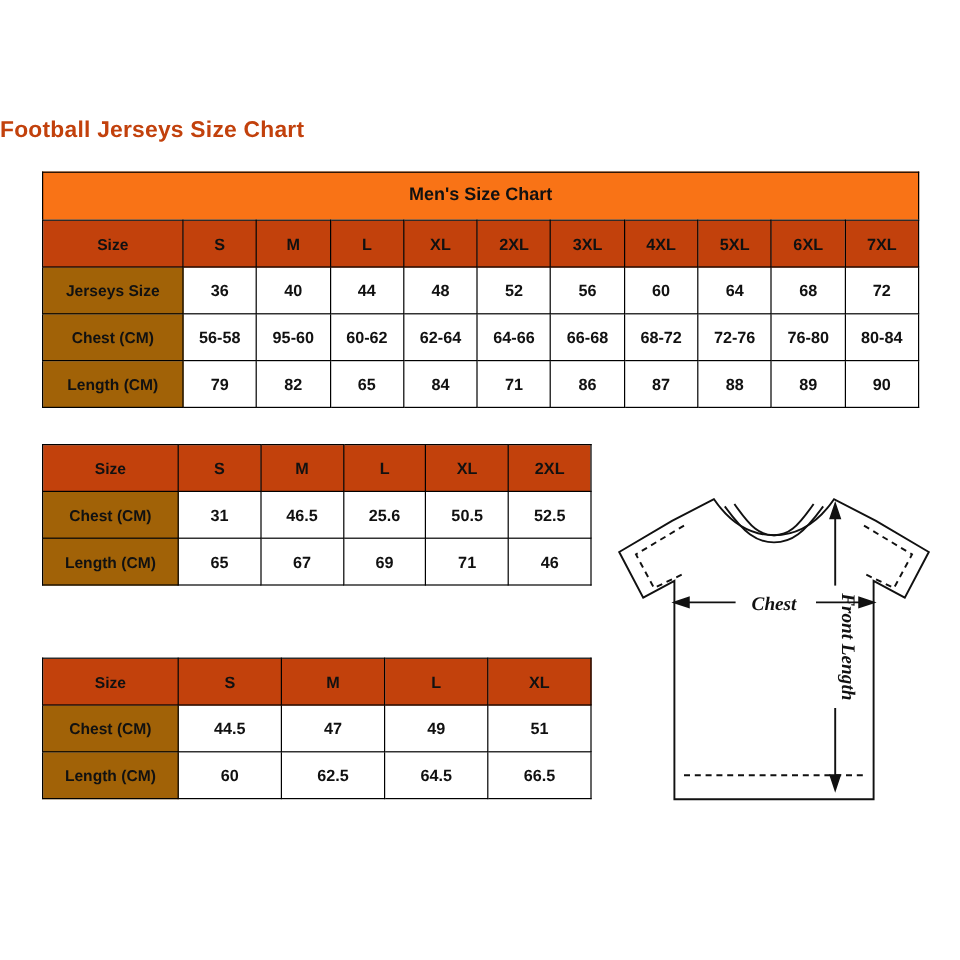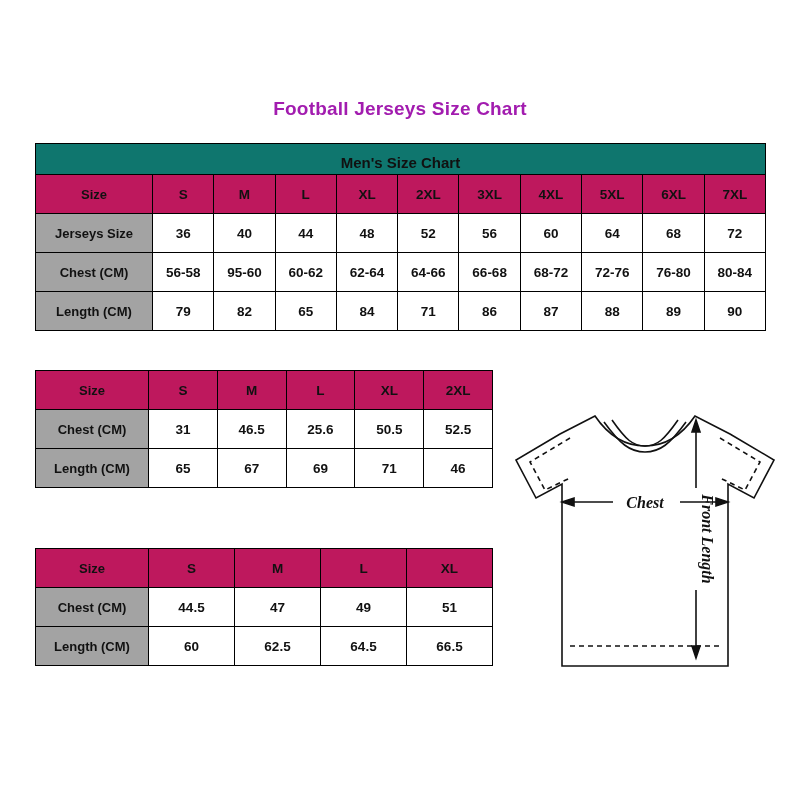--- a/index.html
+++ b/index.html
@@ -14,25 +14,25 @@
     color: #111111;
     position: relative;
     overflow: hidden;
   }
 
   .page-title {
     position: absolute;
     top: 98px;
     left: 0;
     width: 800px;
-    text-align: center;
+    text-align: left;
     font-size: 19px;
     font-weight: bold;
     letter-spacing: 0.2px;
-    color: #a21caf;
+    color: #c2410c;
   }
 
   table.size-table {
     border-collapse: collapse;
     table-layout: fixed;
     background: #ffffff;
   }
   table.size-table td,
   table.size-table th {
     border: 1px solid #000000;
@@ -42,33 +42,33 @@
     font-weight: bold;
     color: #111111;
     padding: 0;
     height: 39px;
     box-sizing: border-box;
   }
   table.size-table caption {
     caption-side: top;
     border: 1px solid #000000;
     border-bottom: none;
-    background: #0f766e;
+    background: #f97316;
     font-size: 15px;
     font-weight: bold;
-    height: 31px;
+    height: 40px;
     line-height: 38px;
     box-sizing: border-box;
     color: #111111;
   }
   table.size-table tr.header-row td {
-    background: #be185d;
+    background: #c2410c;
   }
   table.size-table td.row-label {
-    background: #a3a3a3;
+    background: #a16207;
     font-size: 13px;
   }
 
   
   #mens-table-wrap {
     position: absolute;
     left: 35px;
     top: 143px;
     width: 730px;
   }

